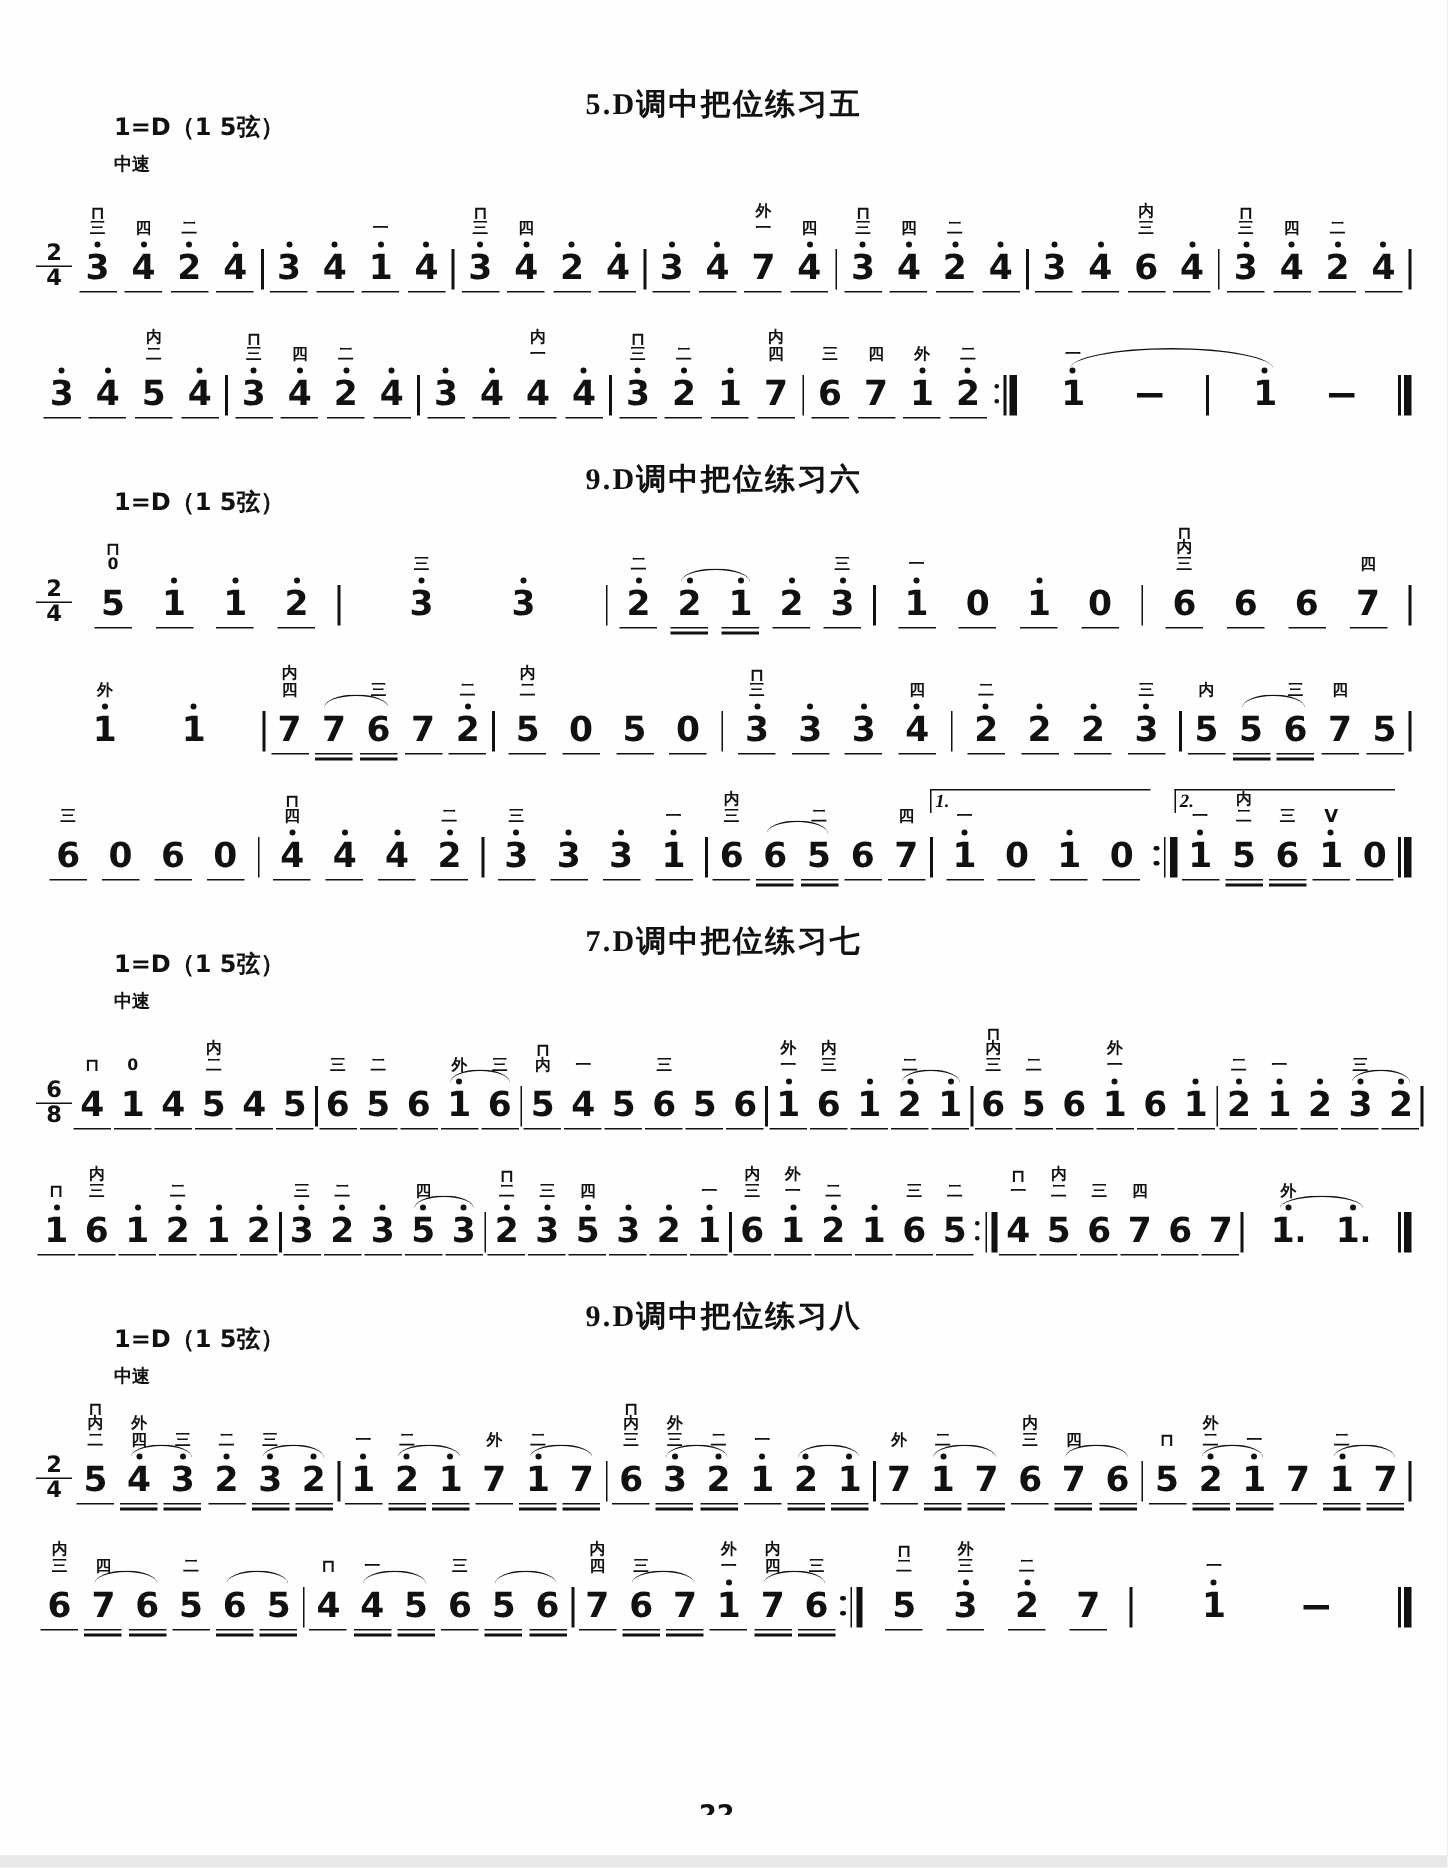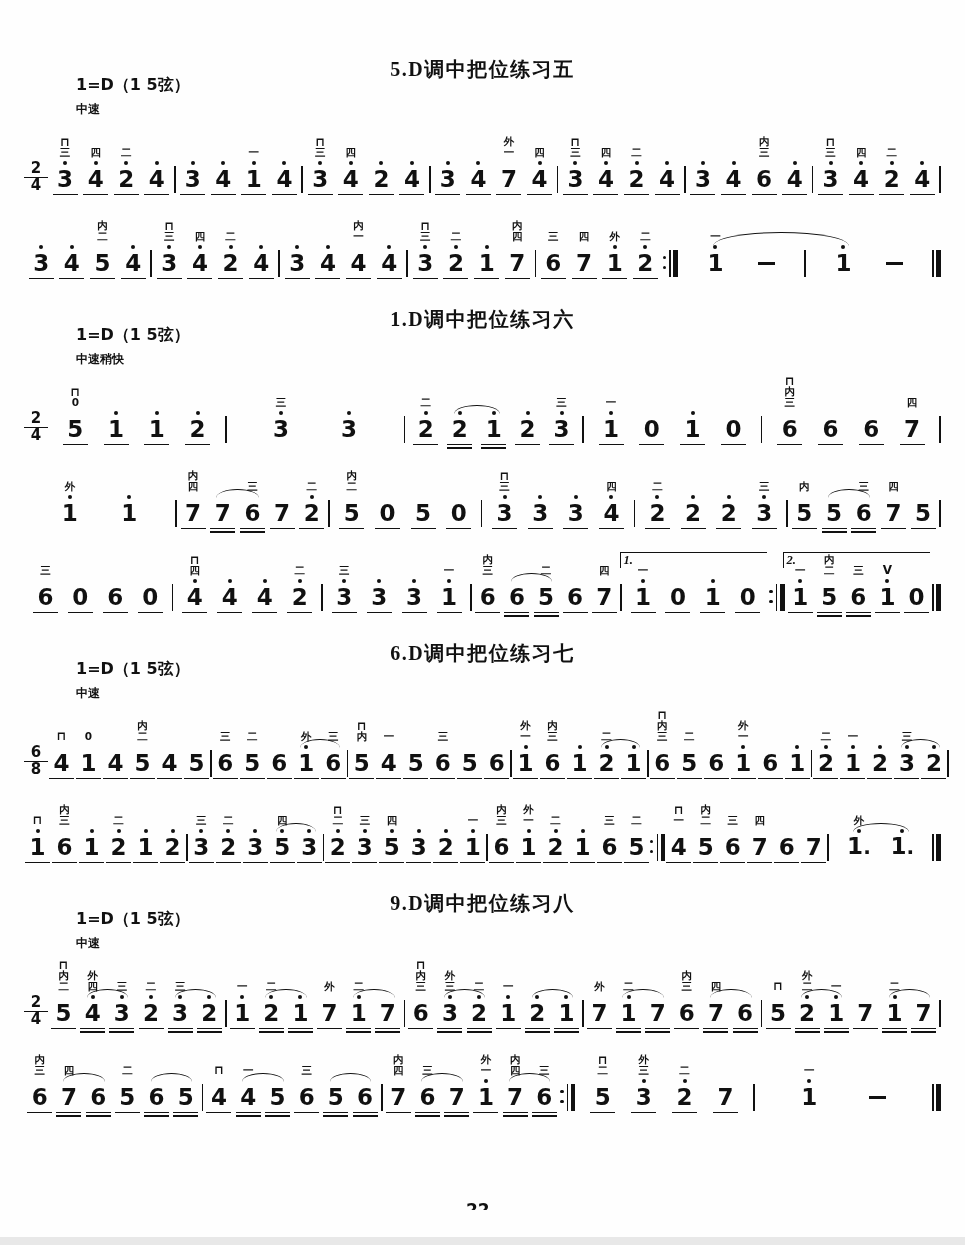--- a/index.html
+++ b/index.html
@@ -481,23 +481,22 @@
         <div class="bar">
           <div class="thin"></div>
           <div class="thick"></div>
         </div>
         <div class="tie" style="left: 688.8px; width: 136.1px;"></div>
       </div>
     </section>
     <section class="exercise">
       <div class="ex-header">
         <div class="ex-key">1=D（1 5弦）</div>
-        <div class="ex-title">1.D调中把位练习六</div>
+        <div class="ex-title">9.D调中把位练习六</div>
       </div>
-      <div class="tempo">中速稍快</div>
       <div class="line">
         <div class="ts">
           <div class="tsn">2</div>
           <div class="tsd">4</div>
         </div>
         <div class="measure">
           <div class="note">
             <div class="ann">
               <span class="annitem bowmark">⊓</span>
               <span class="annitem">0</span>
@@ -1018,21 +1017,21 @@
         </div>
         <div class="bar">
           <div class="thin"></div>
           <div class="thick"></div>
         </div>
       </div>
     </section>
     <section class="exercise">
       <div class="ex-header">
         <div class="ex-key">1=D（1 5弦）</div>
-        <div class="ex-title">6.D调中把位练习七</div>
+        <div class="ex-title">7.D调中把位练习七</div>
       </div>
       <div class="tempo">中速</div>
       <div class="line">
         <div class="ts">
           <div class="tsn">6</div>
           <div class="tsd">8</div>
         </div>
         <div class="measure">
           <div class="note">
             <div class="ann">

